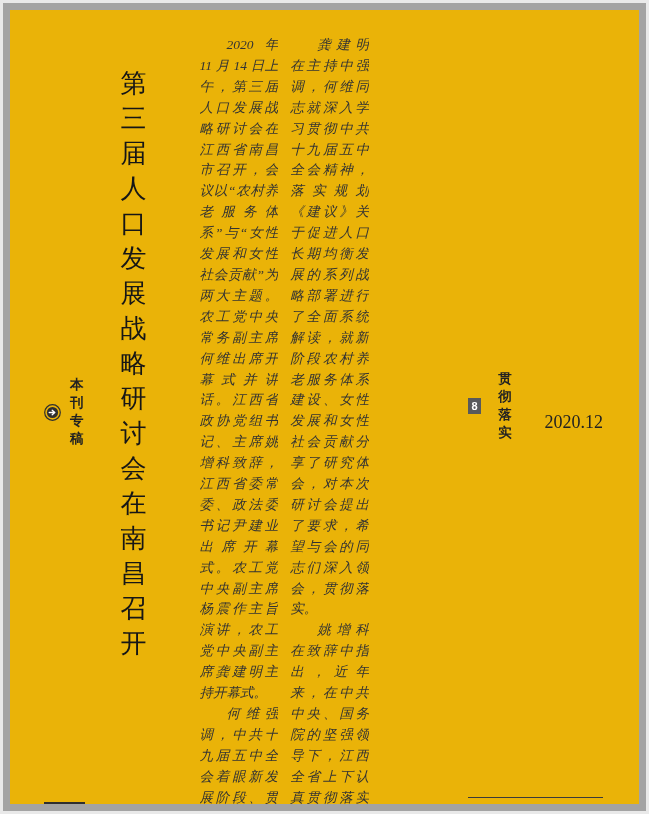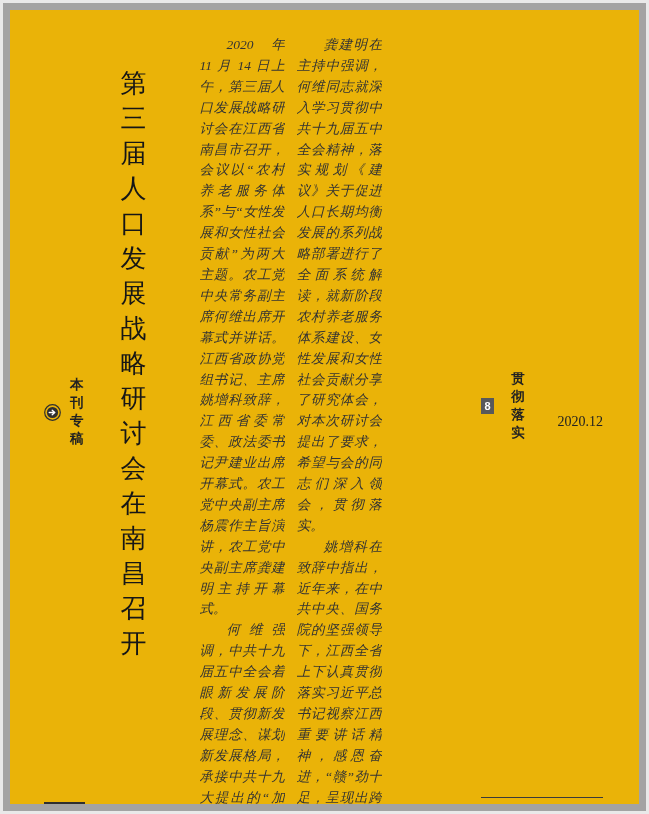--- a/index.html
+++ b/index.html
@@ -87,21 +87,21 @@
   }
   .journal-name {
     margin-left: 17px;
     font-weight: bold;
     font-size: 13.5px;
     color: #222;
     letter-spacing: 1px;
   }
   .issue-date {
     margin-left: 18px;
-    font-size: 14px;
+    font-size: 18px;
     color: #222;
     margin-top: 32px;
   }
 </style>
 </head>
 <body>
 
 <div class="page">
 
   <div class="header">

